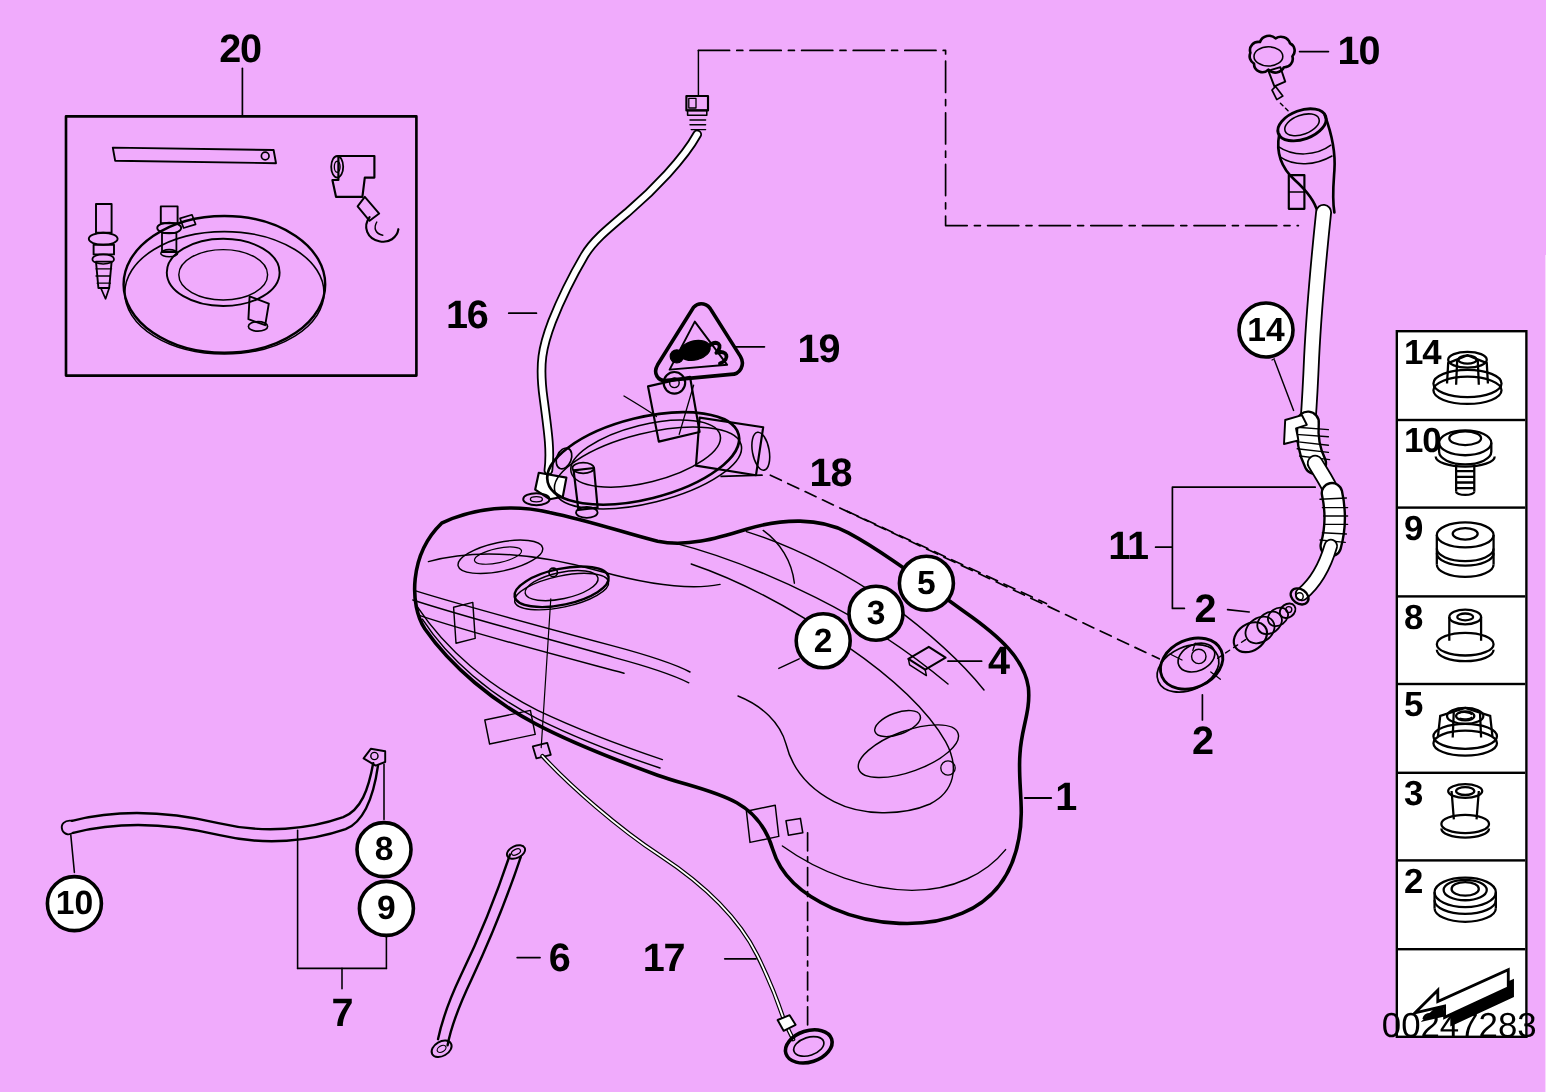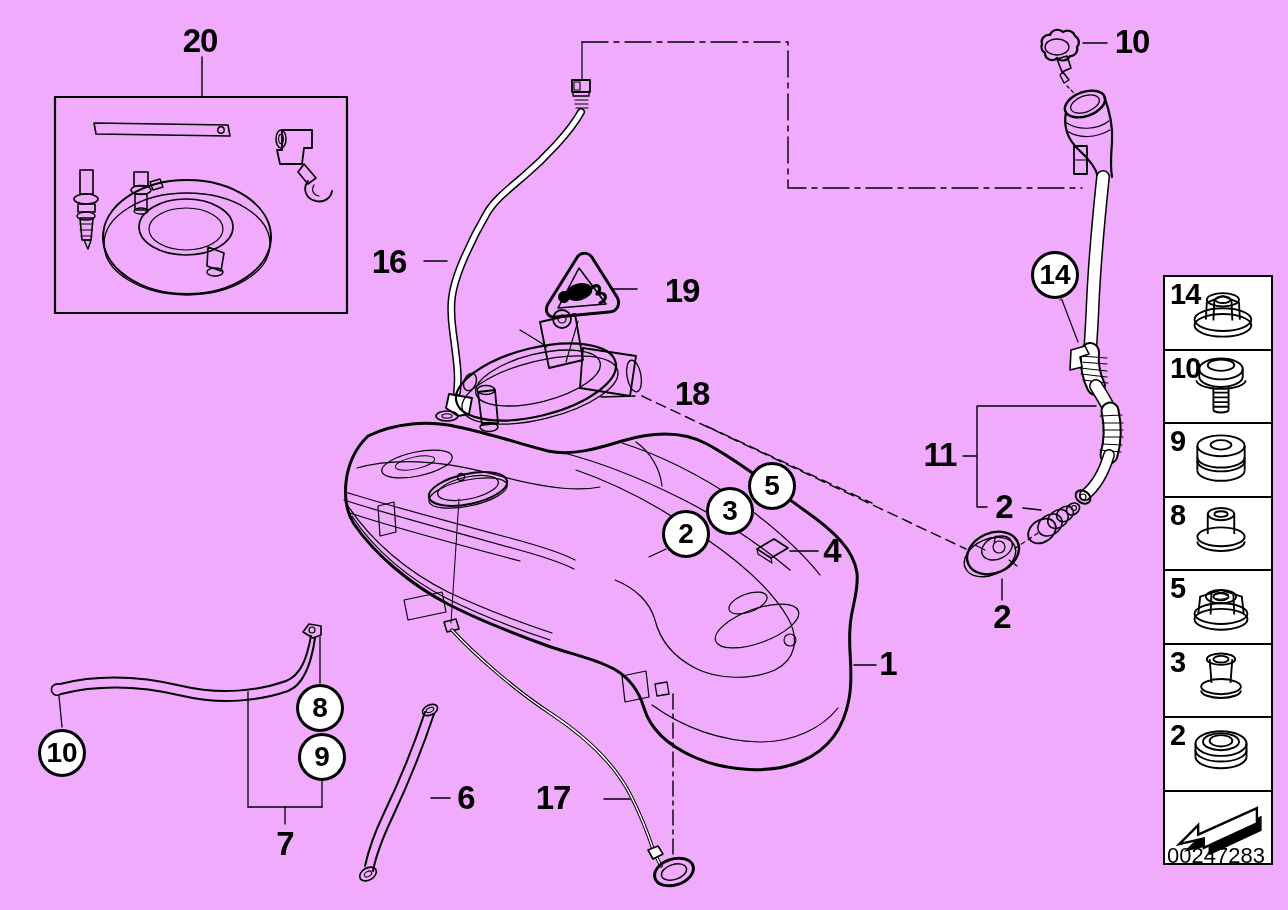--- a/index.html
+++ b/index.html
@@ -11,21 +11,21 @@
   .clbl{position:absolute;transform:translate(-50%,-50%);width:48px;height:48px;border:3px solid #000;
         border-radius:50%;display:flex;align-items:center;justify-content:center;
         font-weight:700;font-size:28px;background:#fff;cursor:pointer;box-sizing:border-box;}
   .sidebar{position:absolute;left:1163px;top:275px;width:110px;height:590px;border:2px solid #000;
            box-sizing:border-box;display:flex;flex-direction:column;background:#fff;}
   .cell{flex:1;border-bottom:2px solid #000;position:relative;box-sizing:border-box;cursor:pointer;}
   .cell:last-child{border-bottom:none;}
   .cell .num{position:absolute;left:5px;top:1px;font-weight:700;font-size:29px;letter-spacing:-1px;}
   .cell svg{position:absolute;right:0;top:50%;transform:translateY(-50%);}
   .footer-id{position:absolute;left:1216px;top:856px;transform:translate(-50%,-50%);
-             font-size:22px;font-weight:400;letter-spacing:0px;white-space:nowrap;}
+             font-size:29px;font-weight:400;letter-spacing:0px;white-space:nowrap;}
 </style>
 </head>
 <body>
 
 <div class="stage">
 
 <svg class="art" width="1288" height="910" viewBox="0 0 1288 910" fill="none" stroke="#000" stroke-linecap="round" stroke-linejoin="round">
 
   <g>
     <rect x="55" y="97" width="292" height="216" stroke-width="2.2"></rect>

